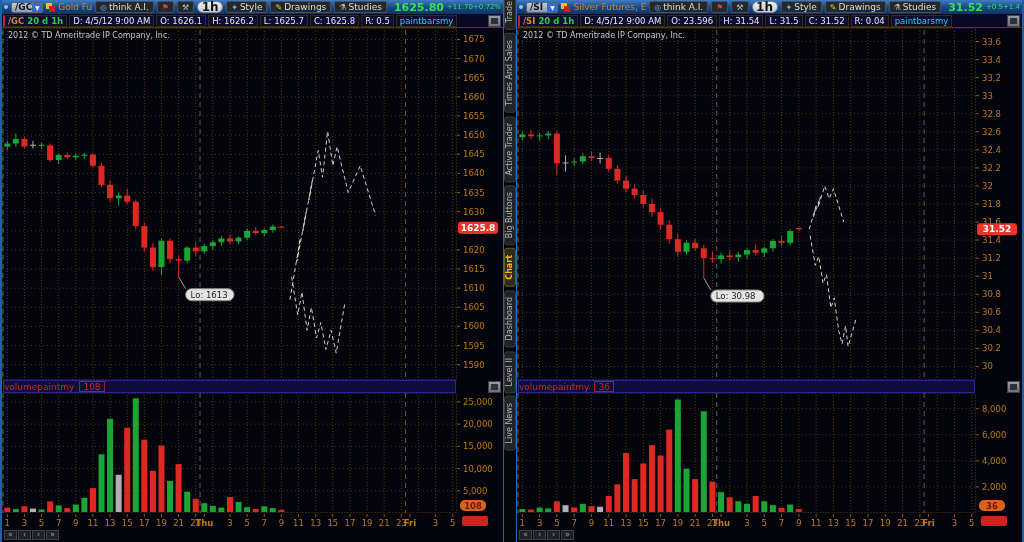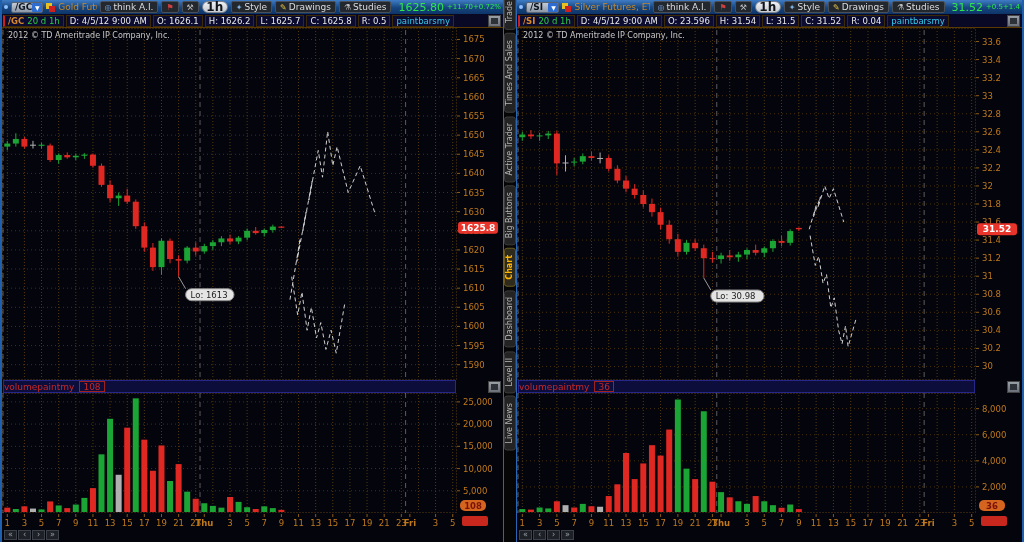--- a/index.html
+++ b/index.html
@@ -23,30 +23,30 @@
   .swatch .sw-y { left:0; top:0; background:#e8c020; }
   .swatch .sw-r { right:0; bottom:0; background:#cc2020; }
   .desc { color:#c8892a; font-size:9px; overflow:hidden; }
   .hdr-right { margin-left:auto; display:flex; align-items:center; gap:3px; }
   .tbtn { height:12px; display:flex; align-items:center; gap:2px; padding:0 4px; background:#23272e;
           border:1px solid #4a4f57; border-radius:2px; color:#dcdcdc; font-size:9px; }
   .tbtn .ic { font-size:8px; }
   .tf-btn { height:12px; width:26px; display:flex; align-items:center; justify-content:center;
             background:linear-gradient(#eef1f4,#c7cbd2); border:1px solid #7d838c; border-radius:6px;
             color:#101418; font-weight:bold; font-size:12px; }
-  .price { color:#2ce64a; font-weight:normal; font-size:11px; margin-left:4px; }
+  .price { color:#2ce64a; font-weight:bold; font-size:11px; margin-left:4px; }
   .chg { display:flex; color:#2ce64a; font-size:7px; line-height:7px; text-align:right; }
   
   .hdr2 { height:14px; flex:0 0 14px; display:flex; align-items:center; gap:2px; padding:0 2px 0 1px;
           background:#090926; border-bottom:1px solid #5a3a00; font-size:8.5px; white-space:nowrap; }
   .cell { height:12px; display:flex; align-items:center; padding:0 3px; background:#0c0c30;
           border:1px solid #3a2a08; color:#e8e8e8; }
   .symcell { border-left:2px solid #cc2020; gap:3px; }
   .sym2-sym { color:#d8882a; font-weight:bold; }
-  .sym2-tf  { color:#2ecc44; font-weight:normal;text-align:right; }
+  .sym2-tf  { color:#2ecc44; font-weight:bold;text-align:right; }
   .study { color:#35c8e8; }
   .mini-ic { margin-left:auto; width:13px; height:12px; background:linear-gradient(#9aa0a8,#6b7078);
              border:1px solid #444; display:flex; align-items:center; justify-content:center; }
   .mini-ic b { width:7px; height:6px; background:#2d3238; display:block; }
   
   .chart-wrap { position:relative; flex:1; background:#04040c; overflow:hidden; }
   .chart-wrap svg { position:absolute; left:0; top:0; }
   svg text { font-family:"DejaVu Sans","Liberation Sans",sans-serif; }
   .copyright { position:absolute; top:3px; left:6px; color:#c8c8c8; font-size:8px; z-index:3; }
   .vol-header { position:absolute; left:1px; right:47px; top:352px; height:13px; background:#0d0d3c;

